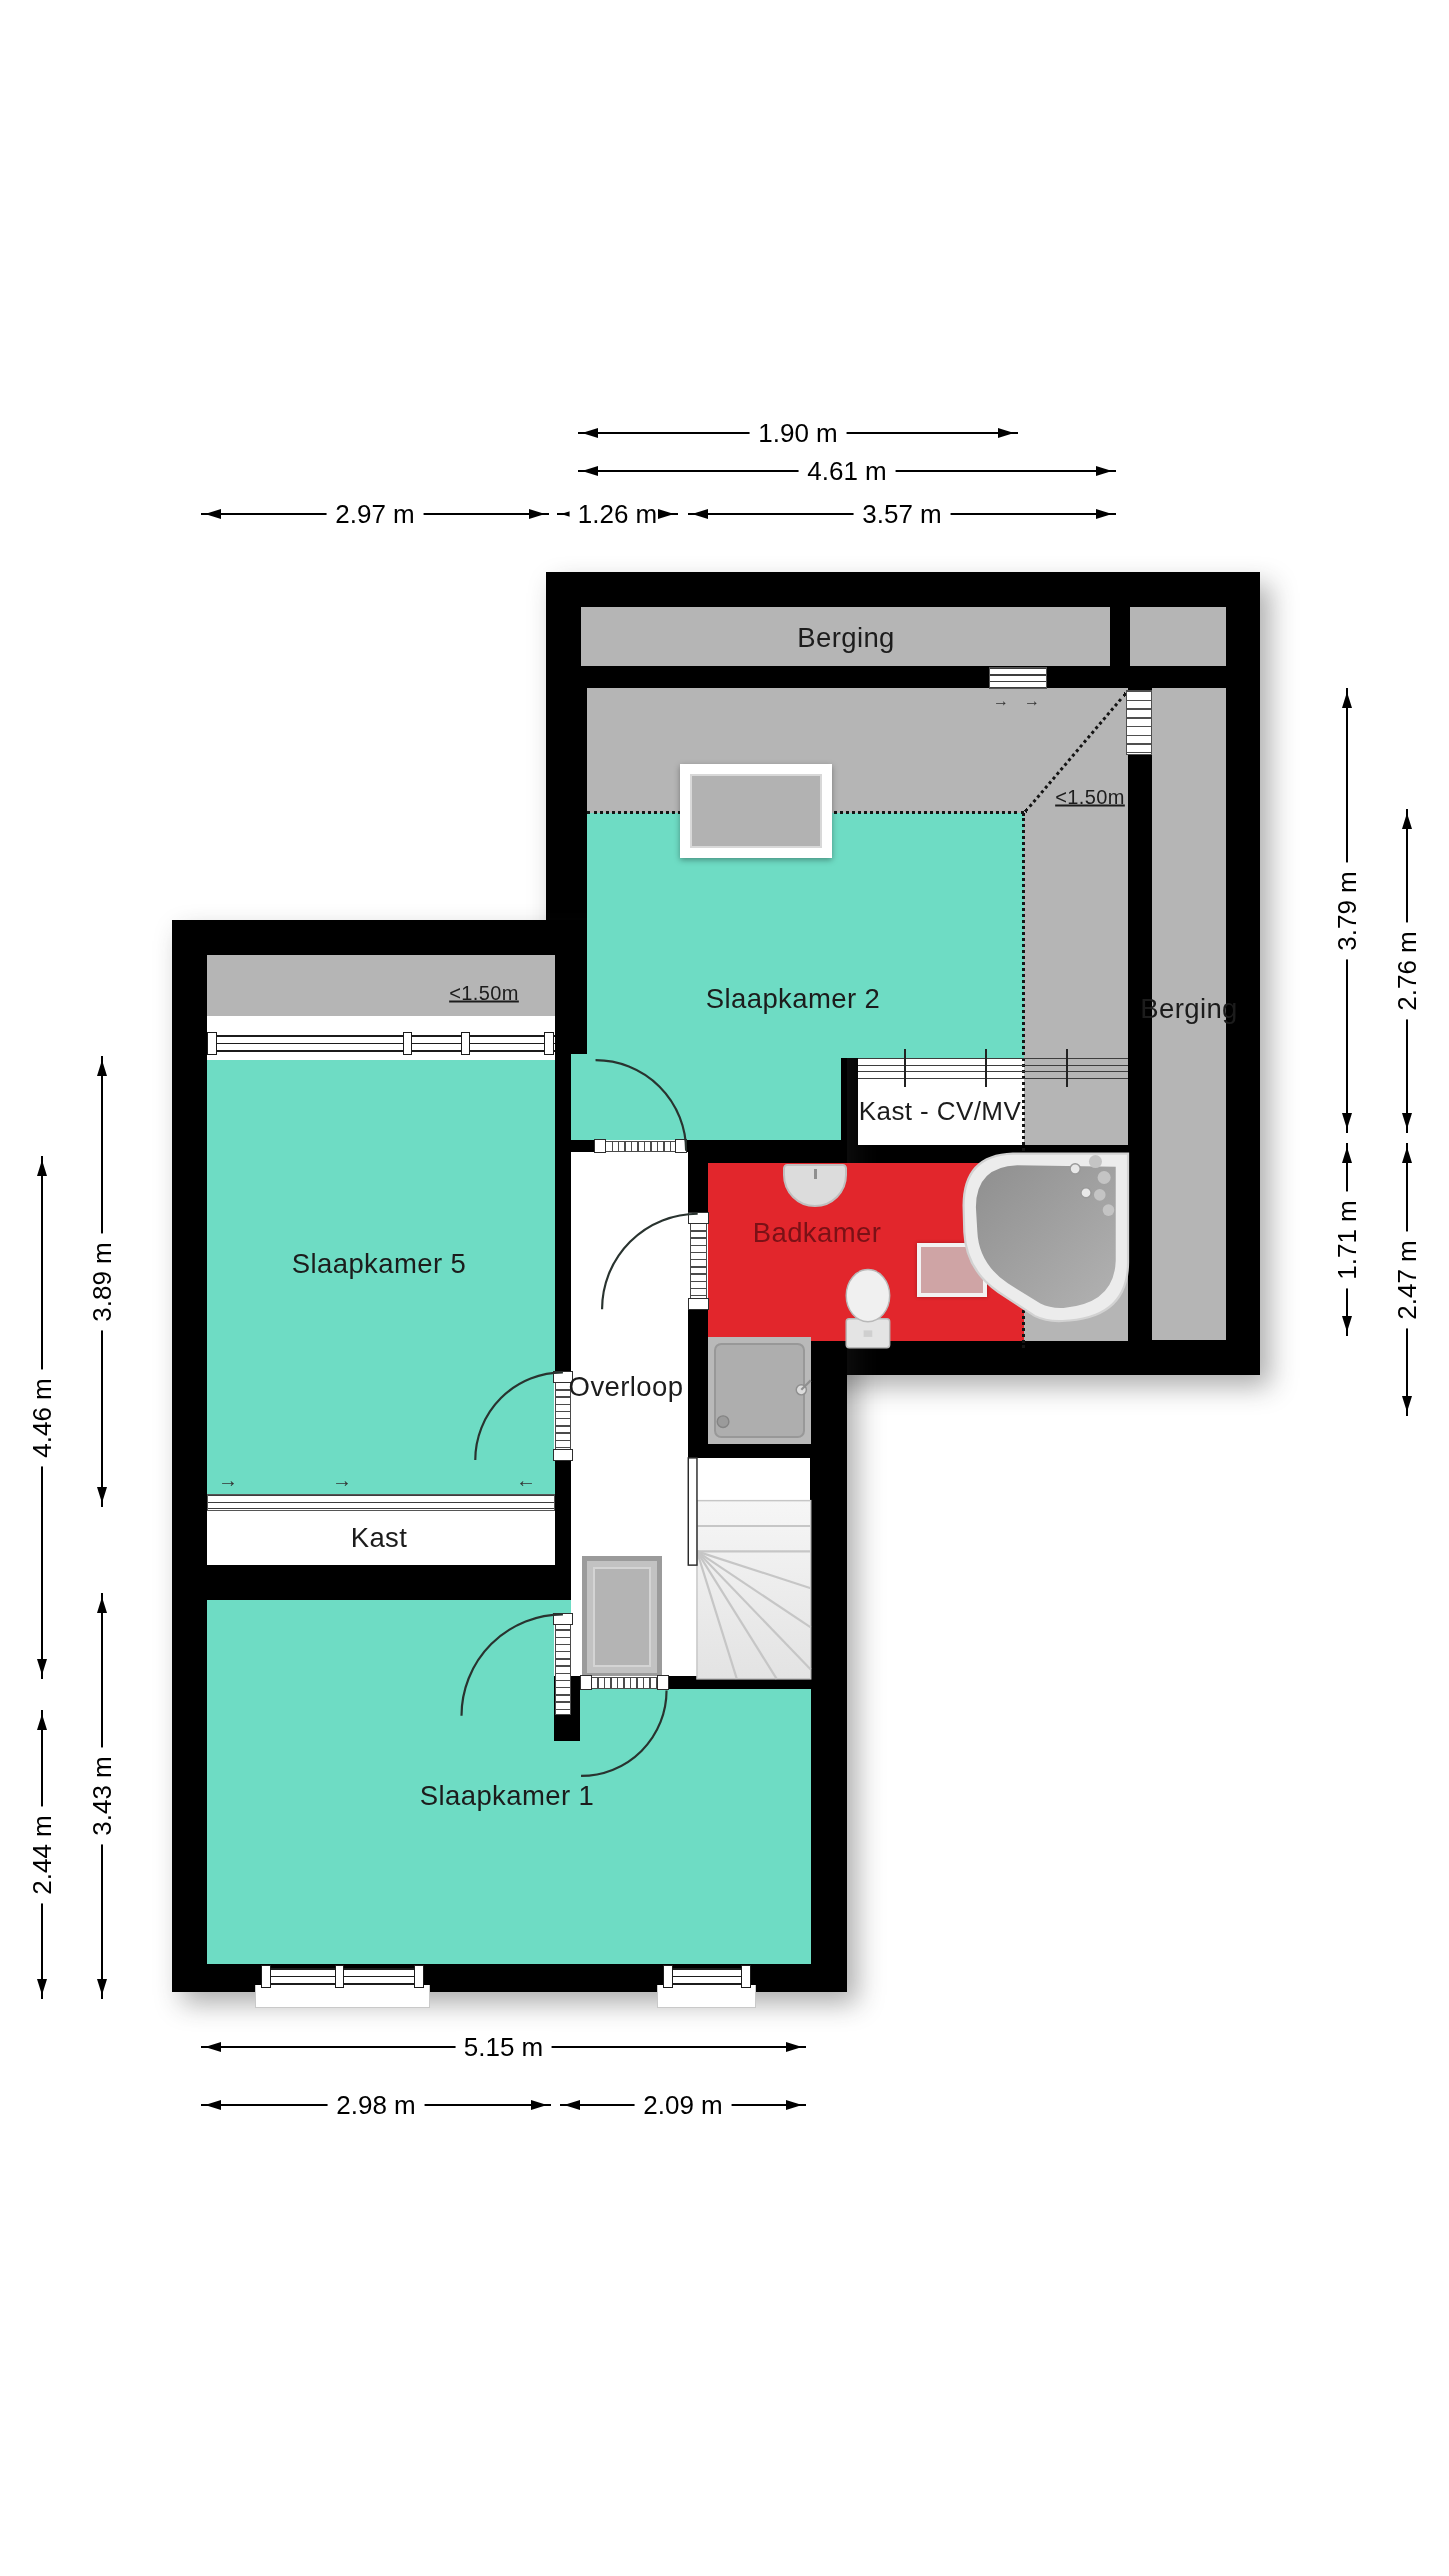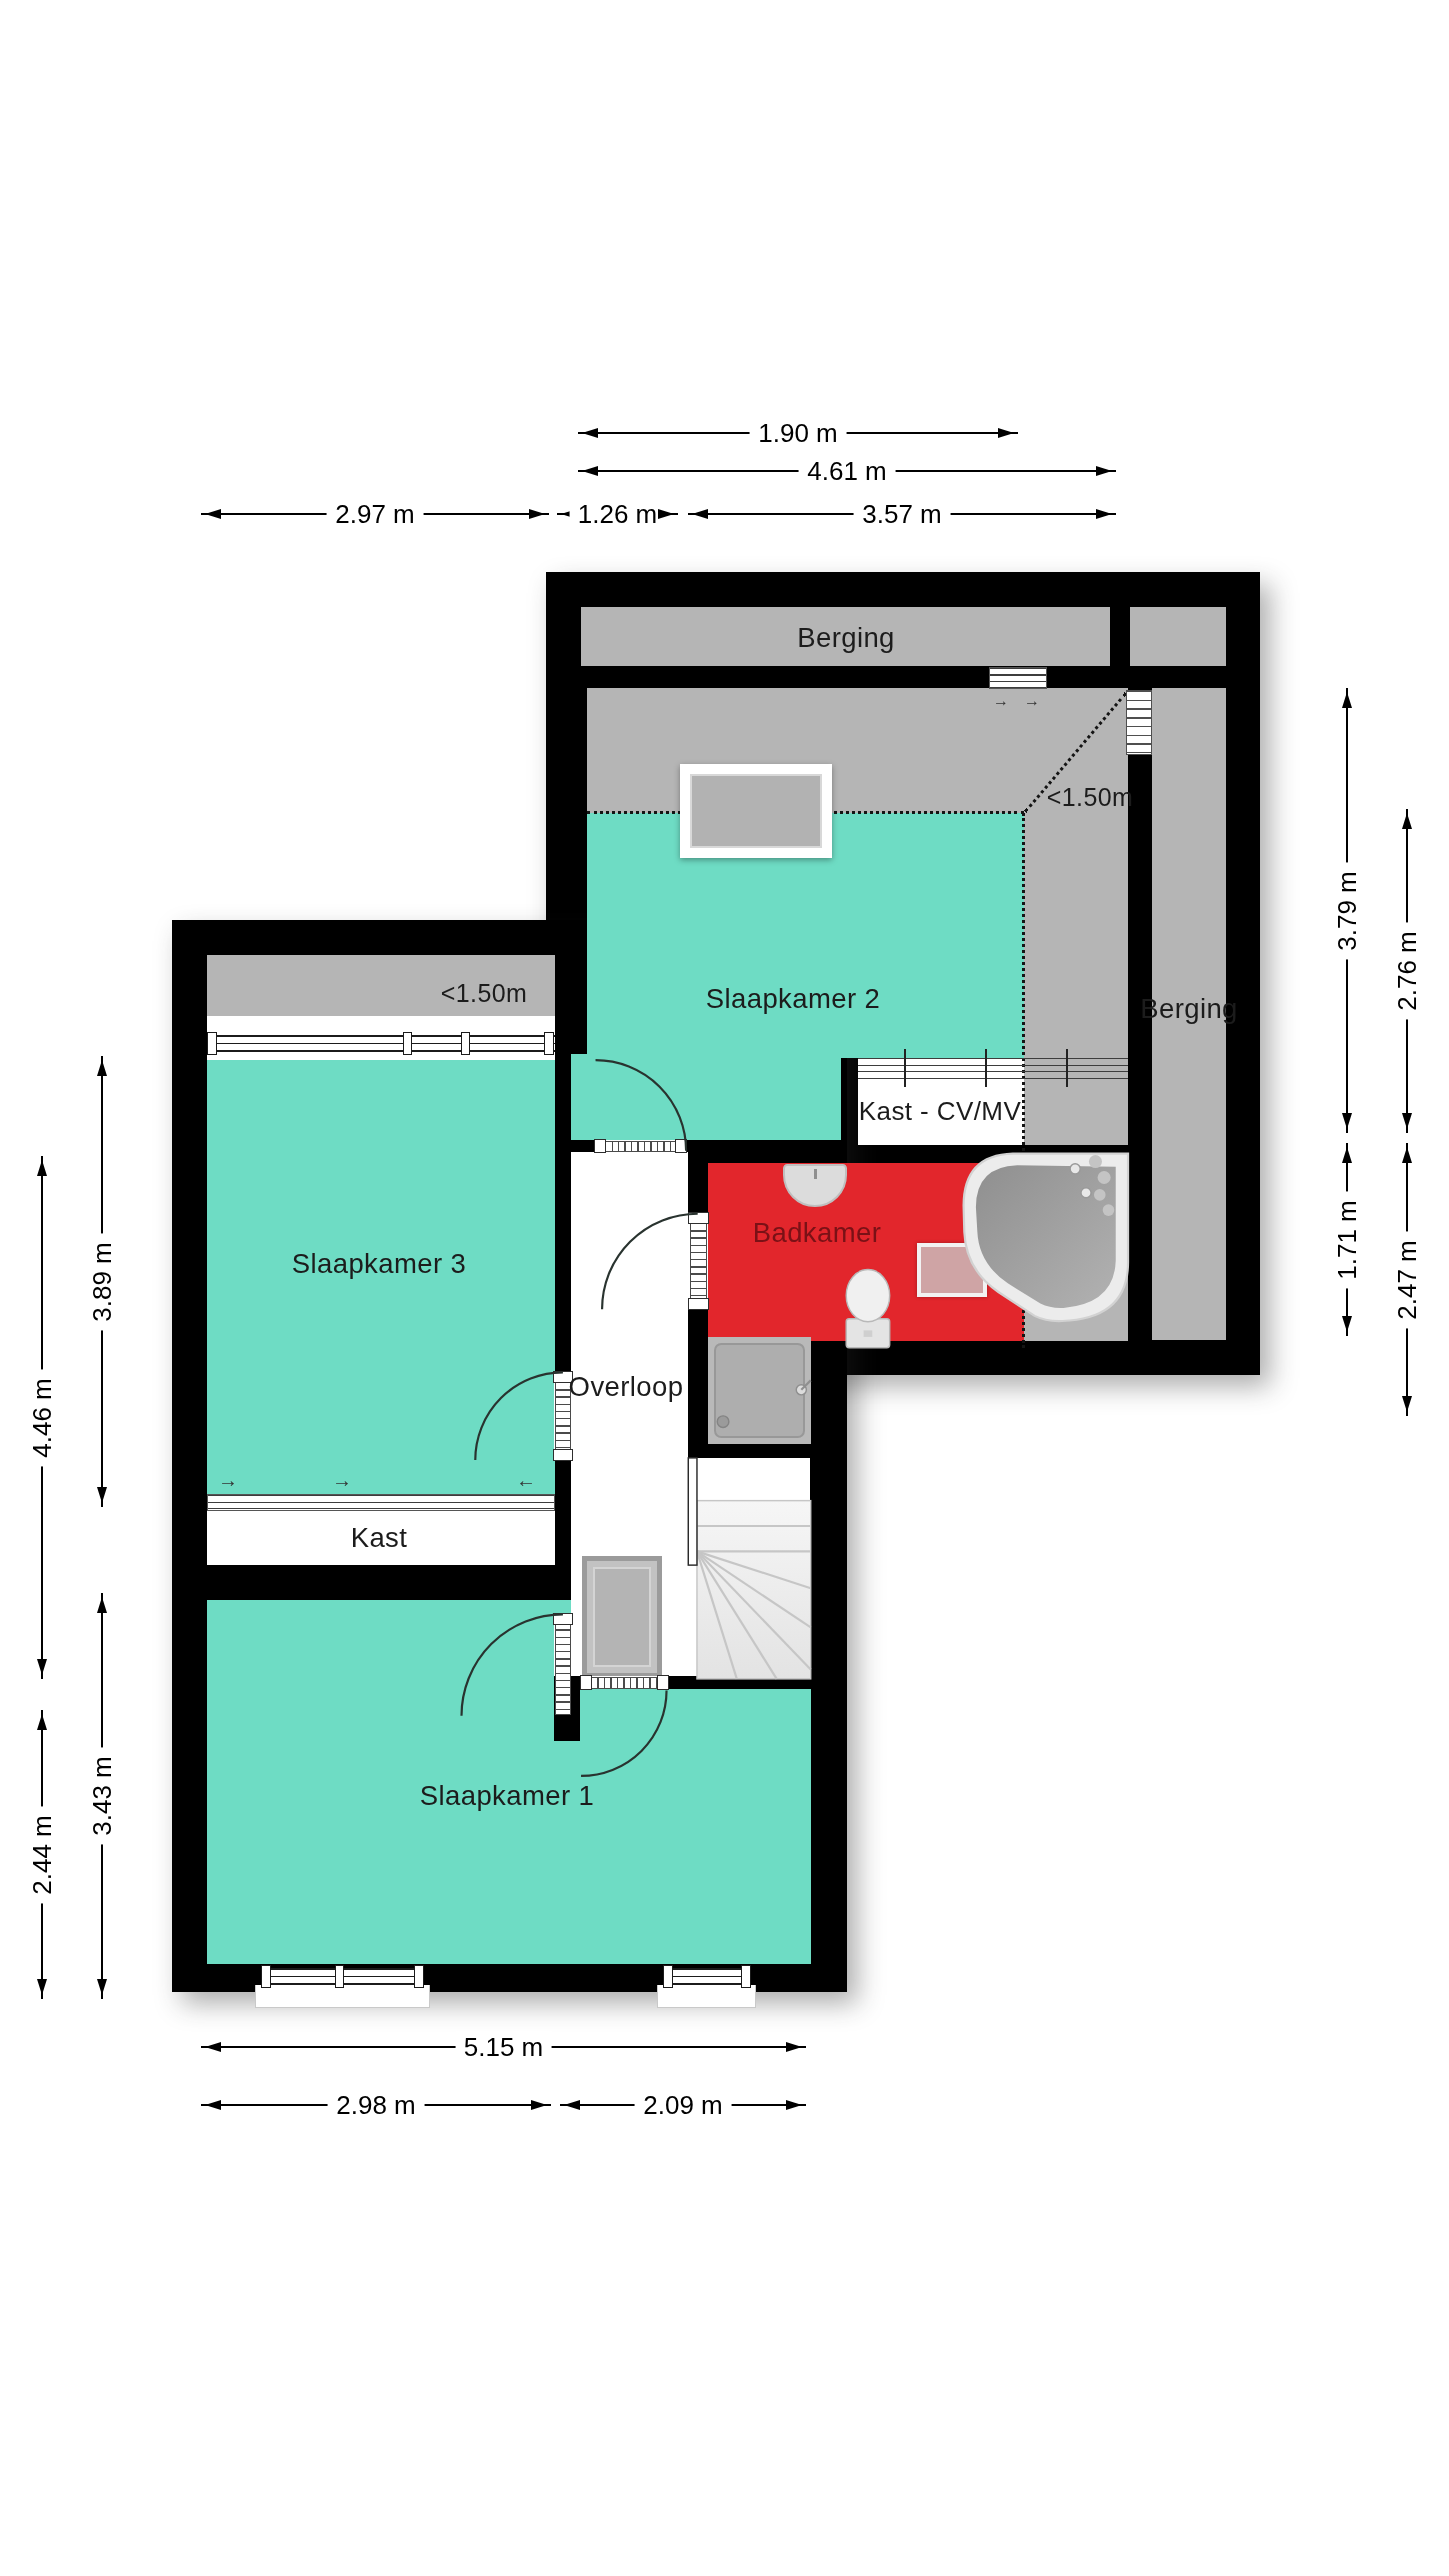--- a/index.html
+++ b/index.html
@@ -2,21 +2,21 @@
 <html style="font-size:11.6px"><head>
 <meta charset="utf-8">
 <style>
   html,body{margin:0;padding:0;background:#ffffff;}
   body{width:1449px;height:2576px;position:relative;font-family:"Liberation Sans",sans-serif;}
   #plan{position:absolute;left:0;top:0;width:1449px;height:2576px;background:#fff;overflow:hidden;}
   .abs{position:absolute;}
   .block{position:absolute;background:#000;box-shadow:10px 11.6px 25px rgba(40,40,40,.38);}
   .room{position:absolute;}
   .lbl{position:absolute;transform:translate(-50%,-50%);white-space:nowrap;font-size:27.5px;color:#1c1c1c;letter-spacing:0.4px;}
-  .lbl.small{font-size:25px;}
+  .lbl.small{font-size:20px;text-decoration:underline;}
   
   .winband{position:absolute;background:#fff;border-top:2.2px solid #1b1b1b;border-bottom:2.2px solid #1b1b1b;box-sizing:border-box;}
   .winband::after{content:"";position:absolute;left:0;right:0;top:50%;height:1.4px;margin-top:-0.7px;background:#1b1b1b;}
   .wincap{position:absolute;background:#fff;border:1.4px solid #1b1b1b;box-sizing:border-box;}
   .sill{position:absolute;background:#fff;border:1.4px solid #c9c9c9;border-top:none;box-sizing:border-box;}
   
   .hatchH{position:absolute;background-image:repeating-linear-gradient(180deg,#3d3d3d 0 1.4px,transparent 1.4px 6.5px);}
   .hatchHbg{position:absolute;background-color:#fff;background-image:repeating-linear-gradient(180deg,#3d3d3d 0 1.4px,transparent 1.4px 6.5px);border:0.7px solid #555;box-sizing:border-box;}
   .tick{position:absolute;width:2.2px;background:#222;}
   
@@ -207,21 +207,21 @@
       <circle cx="1106" cy="1918" r="7" fill="#dcdcdc" stroke="#8f8f8f" stroke-width="2"></circle>
       <line x1="1106" y1="1918" x2="1119" y2="1905" stroke="#8f8f8f" stroke-width="3"></line>
     </g>
   </svg>
 
   <div class="lbl" style="left:846px;top:638px;">Berging</div>
   <div class="lbl" style="left:1189px;top:1009px;">Berging</div>
   <div class="lbl" style="left:793px;top:999px;">Slaapkamer 2</div>
   <div class="lbl small" style="left:1090px;top:797px;">&lt;1.50m</div>
   <div class="lbl small" style="left:484px;top:993px;">&lt;1.50m</div>
-  <div class="lbl" style="left:379px;top:1264px;">Slaapkamer 3</div>
+  <div class="lbl" style="left:379px;top:1264px;">Slaapkamer 5</div>
   <div class="lbl" style="left:626px;top:1387px;">Overloop</div>
   <div class="lbl" style="left:379px;top:1538px;">Kast</div>
   <div class="lbl" style="left:940px;top:1111px;font-size:26px;">Kast - CV/MV</div>
   <div class="lbl" style="left: 817px; top: 1233px; color: rgb(122, 17, 22);">Badkamer</div>
   <div class="lbl" style="left:507px;top:1796px;">Slaapkamer 1</div>
 
   <div class="dimh" style="left:578px;top:432px;width:440px;">
     <span class="dlbl">1.90 m</span>
   </div>
   <div class="dimh" style="left:578px;top:470px;width:538px;">

